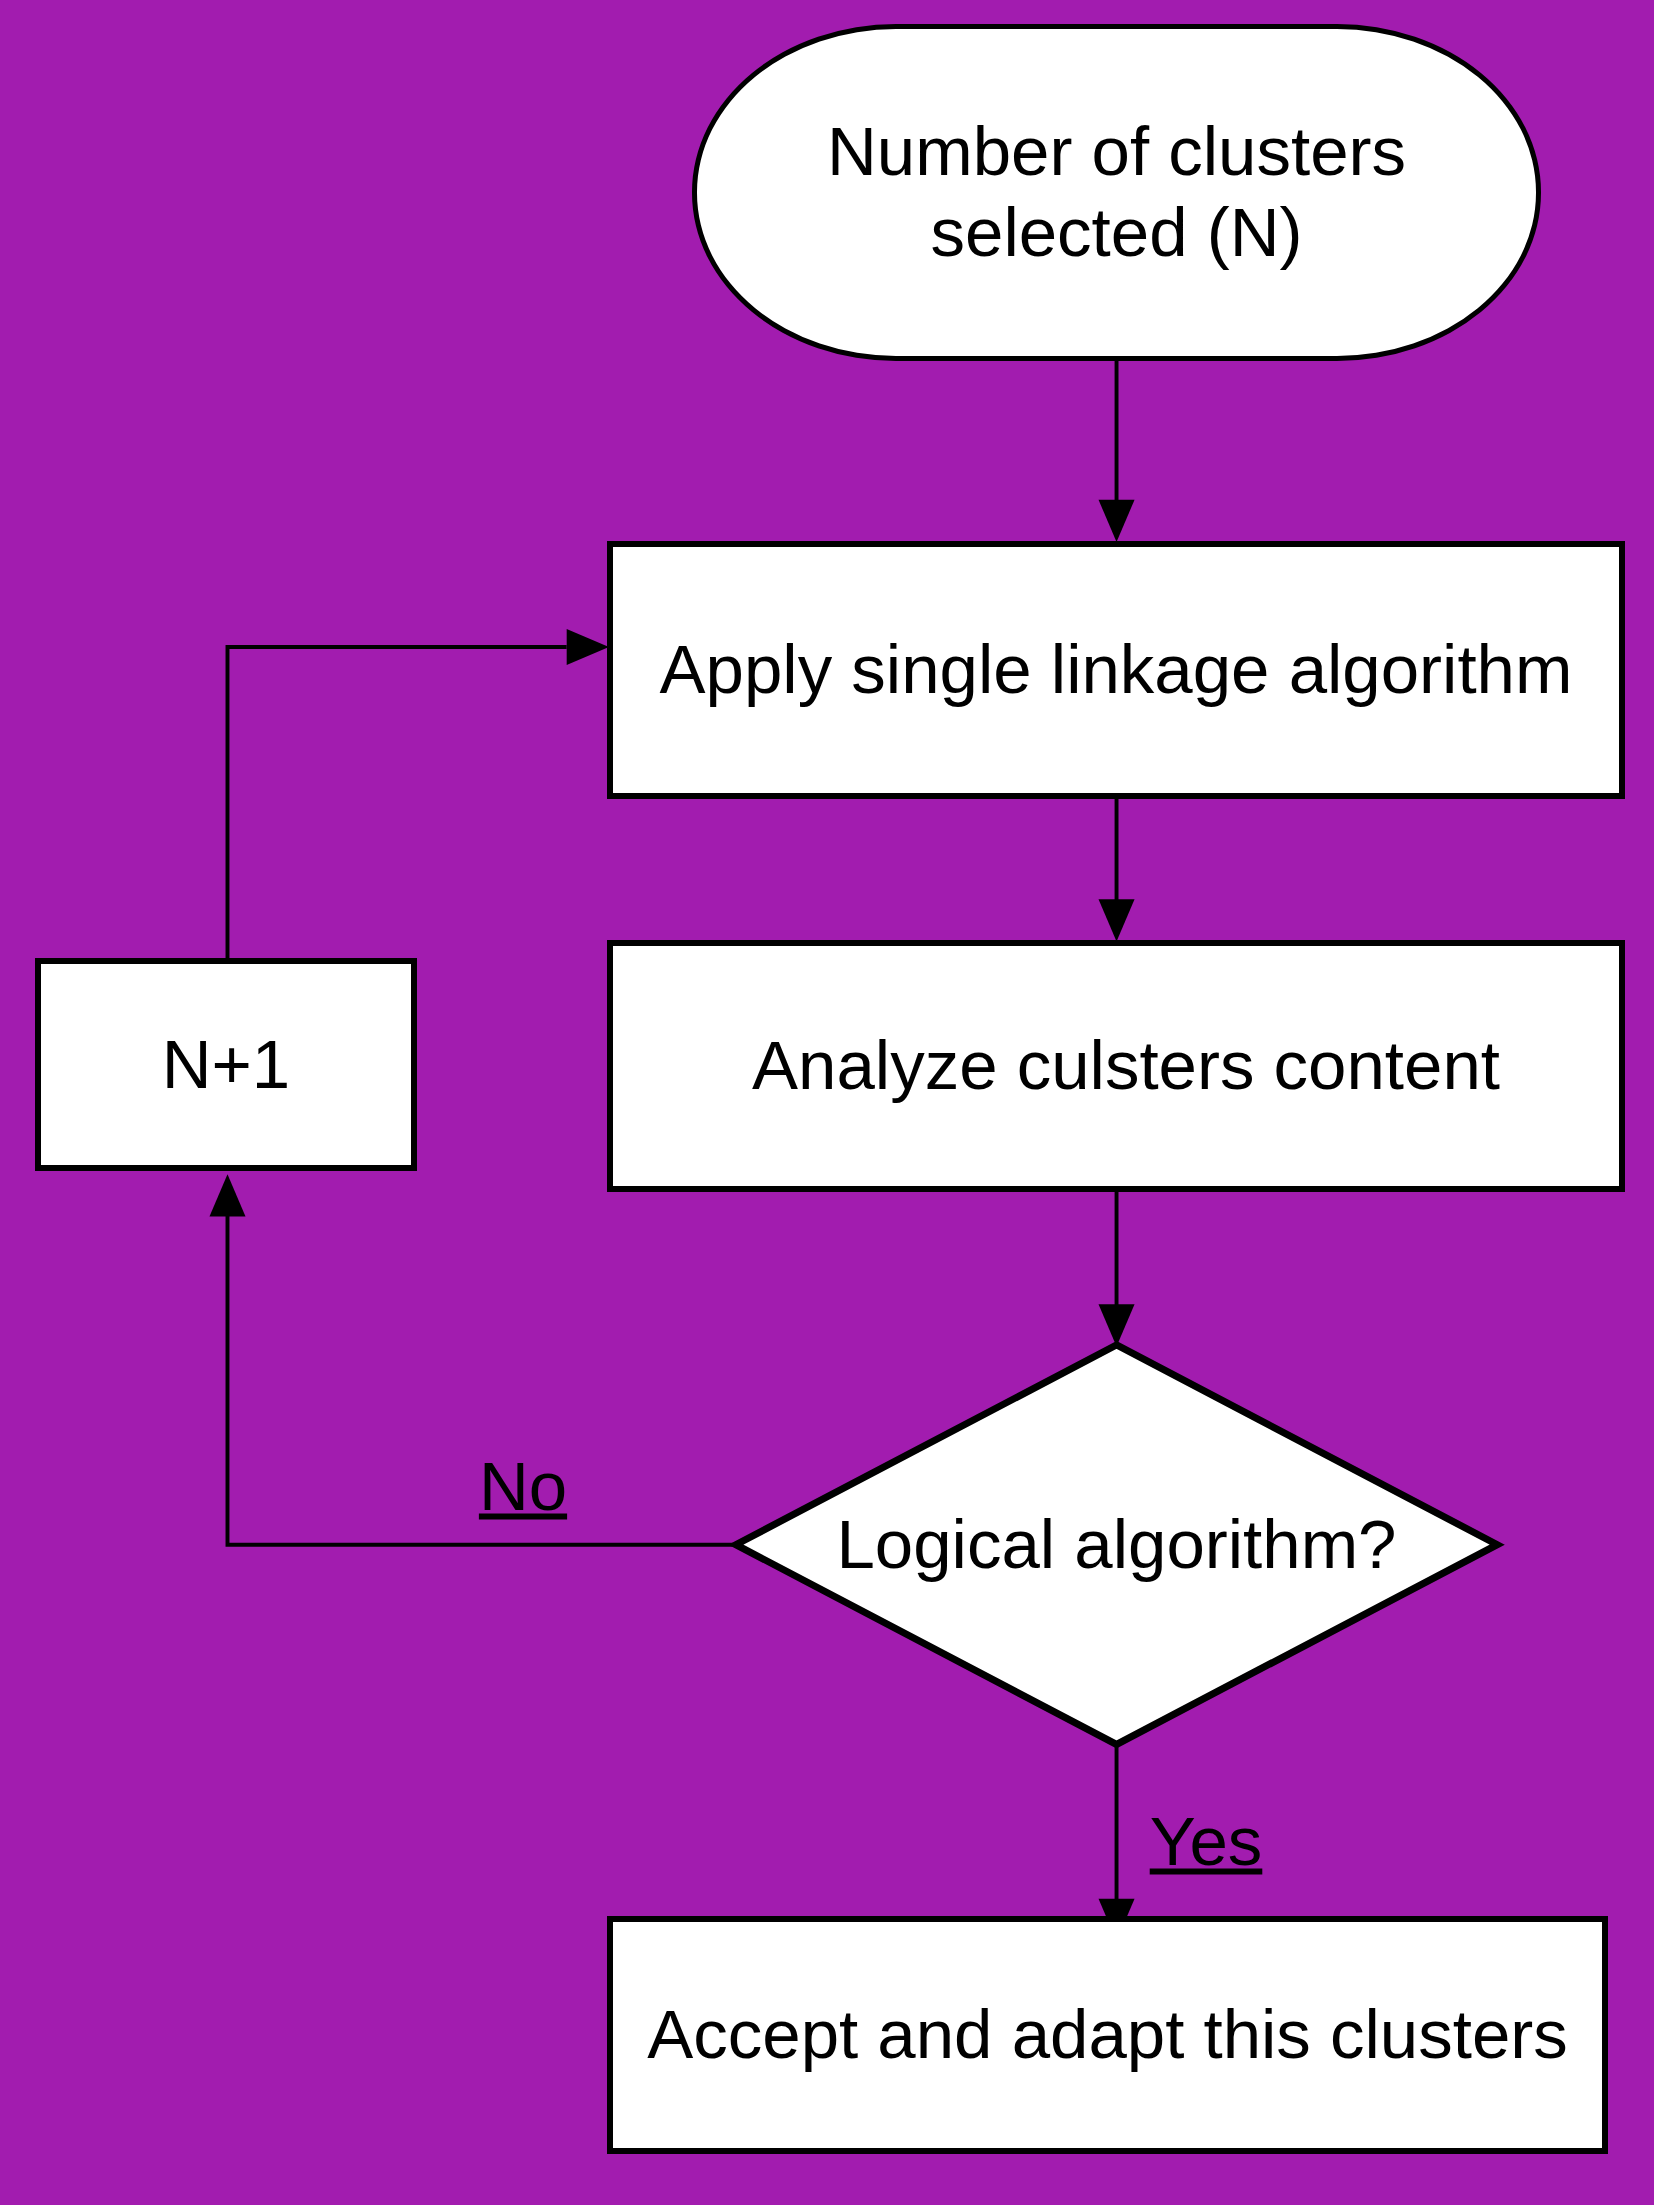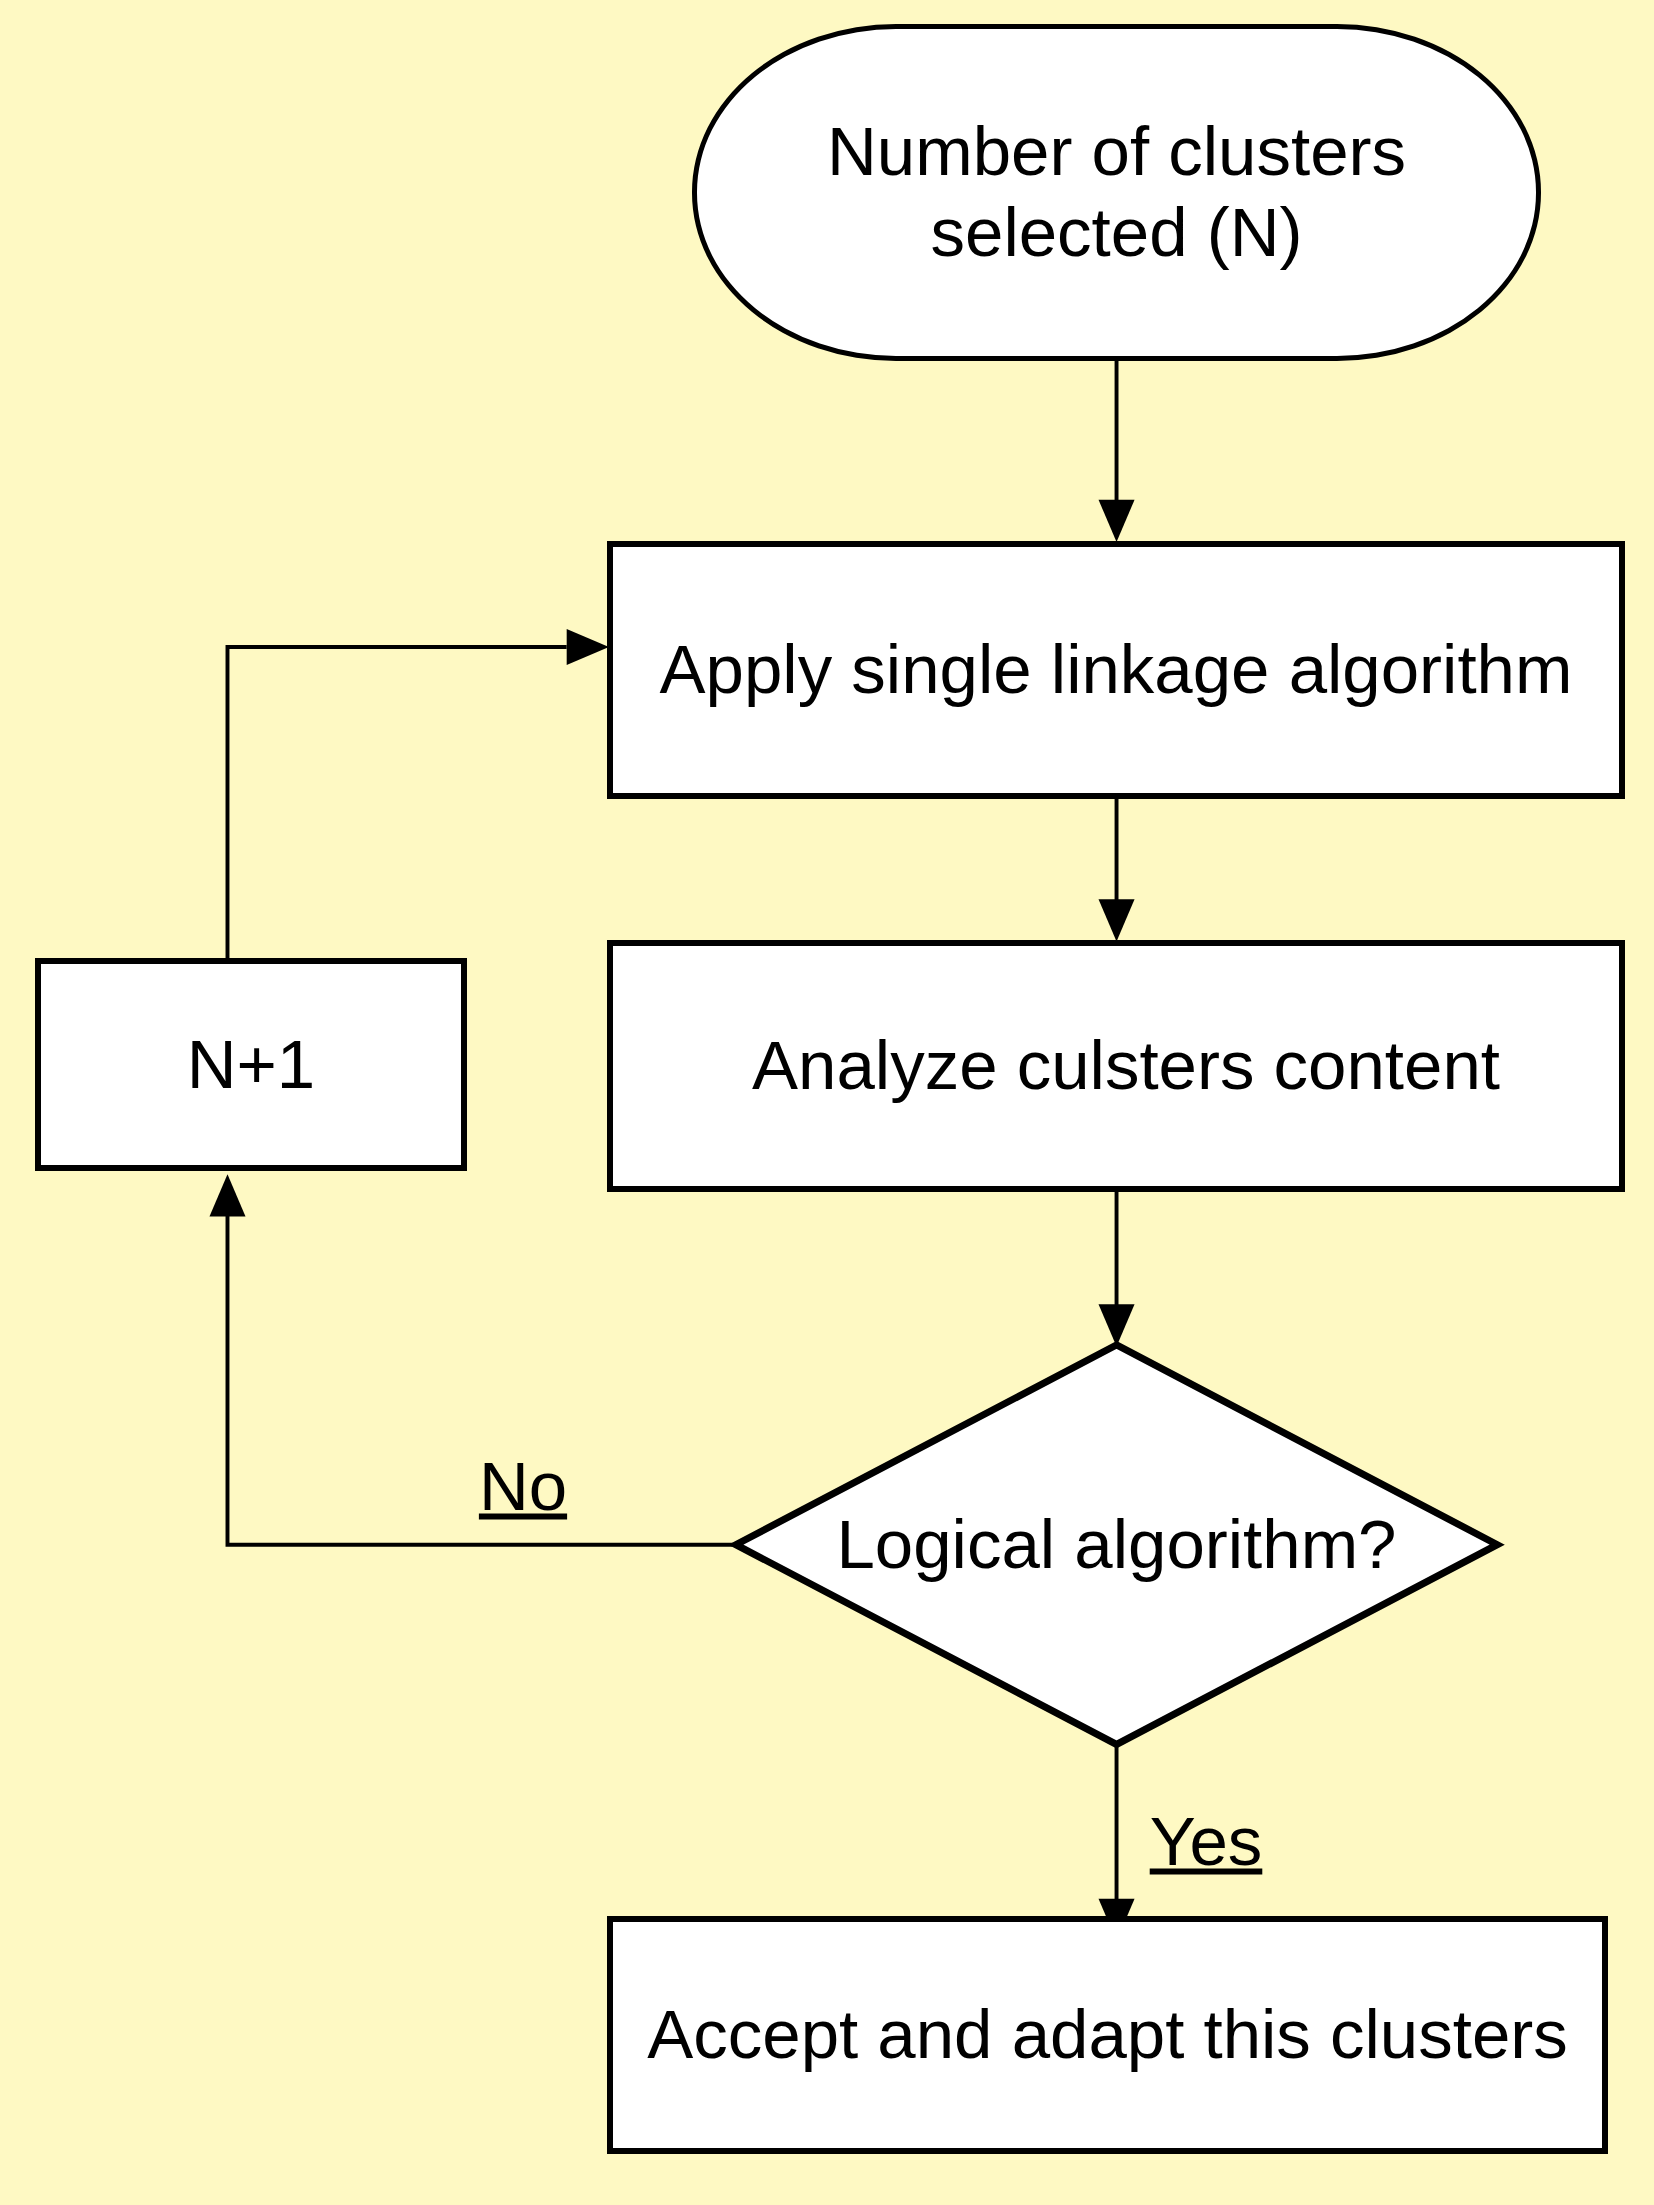--- a/index.html
+++ b/index.html
@@ -4,21 +4,21 @@
 <style>
   html, body {
     margin: 0;
     padding: 0;
     background: #ffffff;
   }
   #canvas {
     position: relative;
     width: 1655px;
     height: 2205px;
-    background: #fef9c3;
+    background: #a21caf;
     font-family: "Liberation Sans", sans-serif;
     color: #000000;
     overflow: hidden;
   }
   #edge-layer {
     position: absolute;
     left: 0;
     top: 0;
     width: 1655px;
     height: 2205px;
@@ -102,21 +102,21 @@
   </div>
 
   <div class="node process" style="left:607px; top:541px; width:1018px; height:258px;">
     <span>Apply single linkage algorithm</span>
   </div>
 
   <div class="node process" style="left:607px; top:940px; width:1018px; height:252px;padding-left:20px;">
     <span>Analyze culsters content</span>
   </div>
 
-  <div class="node process" style="left:35px; top:958px; width:432px; height:213px;">
+  <div class="node process" style="left:35px; top:958px; width:382px; height:213px;">
     <span>N+1</span>
   </div>
 
   <div class="node decision-label" style="left:736px; top:1345px; width:761px; height:400px;">
     <span>Logical algorithm?</span>
   </div>
 
   <div class="node process" style="left:607px; top:1916px; width:1001px; height:238px;">
     <span>Accept and adapt this clusters</span>
   </div>

